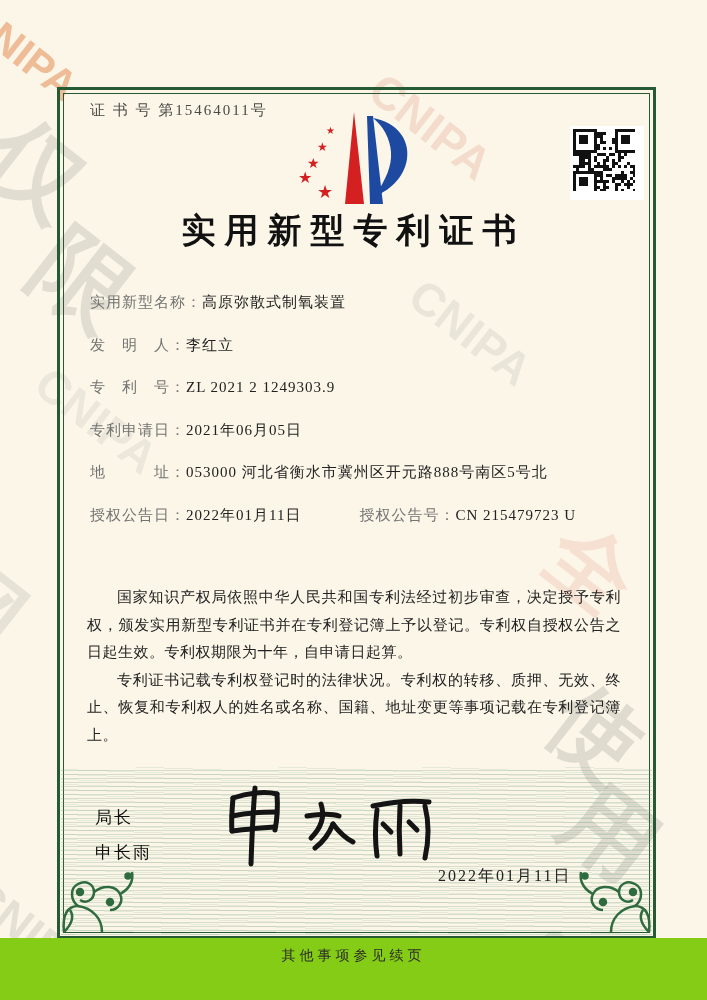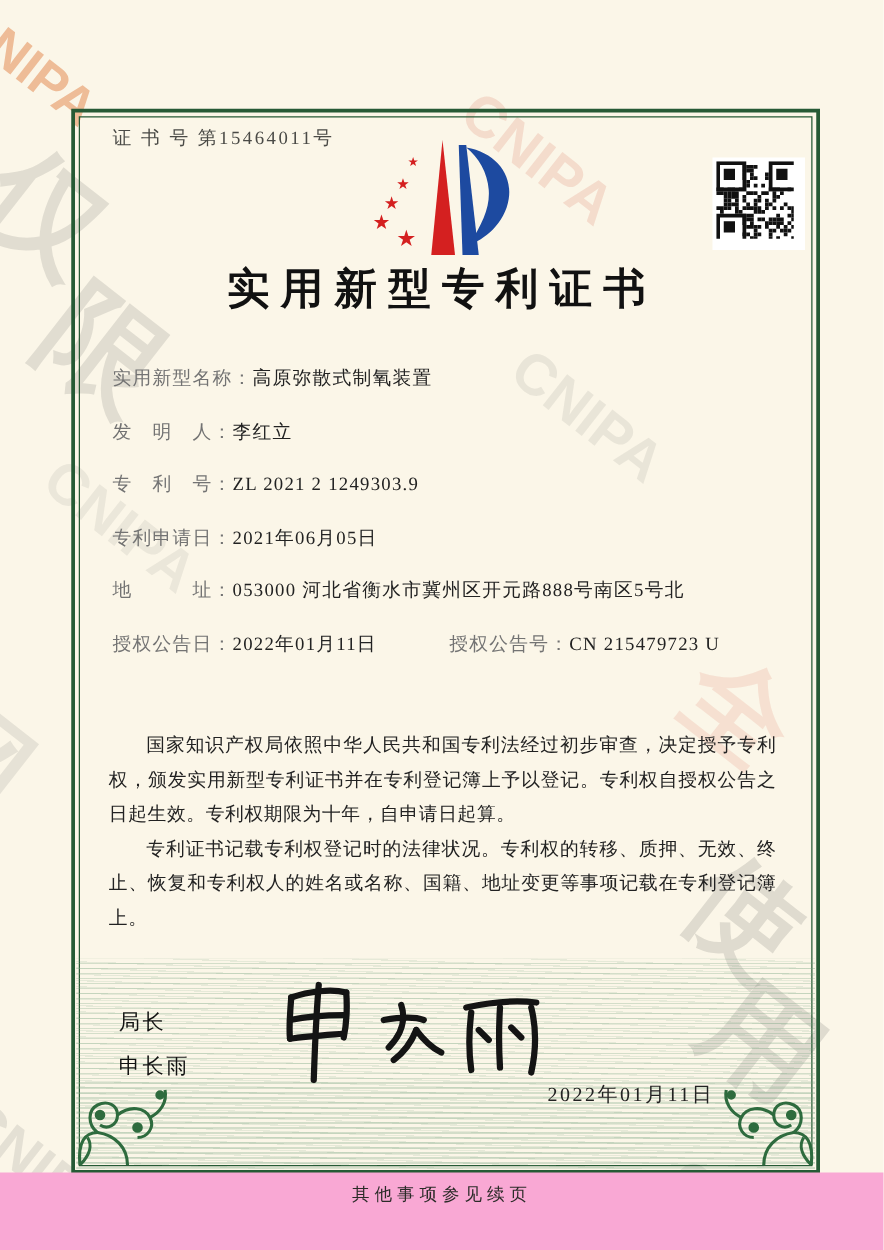--- a/index.html
+++ b/index.html
@@ -56,21 +56,21 @@
     text-indent:2em;text-align:justify;
   }
   
   .sig-block{position:absolute;left:95px;top:806px;z-index:3;
     font-family:"Liberation Sans","DejaVu Sans",sans-serif;font-size:17px;color:#111;}
   .sig-block div{margin-bottom:12px;letter-spacing:2px;}
   .sig-script{position:absolute;left:195px;top:776px;z-index:3;}
   .sig-date{position:absolute;left:438px;top:866px;font-size:16px;letter-spacing:2px;z-index:3;color:#222;}
   .page-no{position:absolute;left:0;right:0;top:912px;text-align:center;font-size:13px;letter-spacing:3px;z-index:4;color:#333;}
   
-  .footer-strip{position:absolute;left:0;right:0;top:938px;height:62px;background:#f9a8d4;z-index:3;}
+  .footer-strip{position:absolute;left:0;right:0;top:938px;height:62px;background:#84cc16;z-index:3;}
   .footer-note{margin-top:9px;text-align:center;font-size:14px;letter-spacing:4px;color:#2b2b28;}
 </style>
 </head>
 <body>
 
 <div class="page">
 
   <div class="wm-layer" id="wm-layer">
       <span class="wm" style="left: -14px; top: -6px; font-size: 42px; color: rgba(225, 130, 70, 0.5); transform: rotate(38deg);">CNIPA</span>
       <span class="wm" style="left: 38px; top: 92px; font-size: 95px; color: rgba(125, 125, 120, 0.2); transform: rotate(38deg);">仅</span>

